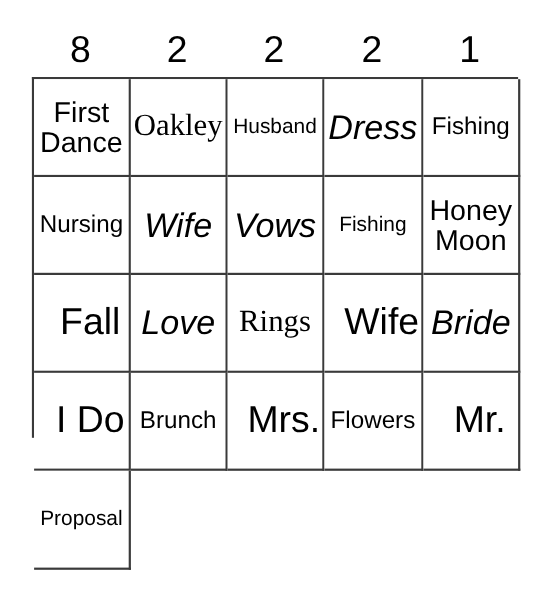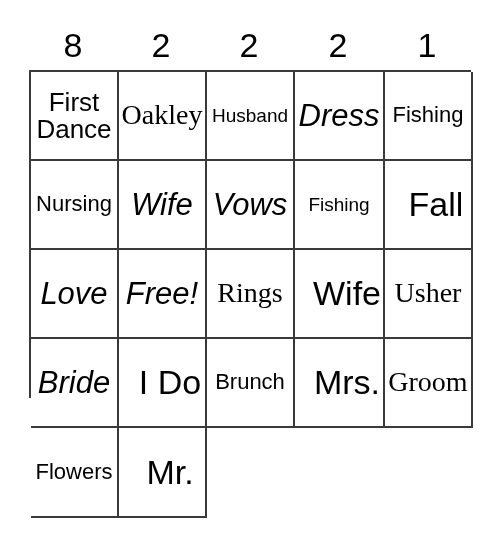--- a/index.html
+++ b/index.html
@@ -126,57 +126,55 @@
       </div>
     <div class="cell">
         <span class="cell-text fs-lg">Wife</span>
       </div>
     <div class="cell">
         <span class="cell-text fs-lg">Vows</span>
       </div>
     <div class="cell">
         <span class="cell-text fs-xs">Fishing</span>
       </div>
+    <div class="cell">
+        <span class="cell-text fs-wrap">Honey
+Moon</span>
+      </div>
 
     <div class="cell">
         <span class="cell-text fs-xl">Fall</span>
       </div>
     <div class="cell">
         <span class="cell-text fs-lg">Love</span>
       </div>
     <div class="cell">
-        <span class="cell-text fs-lg">Free!</span>
-      </div>
-    <div class="cell">
         <span class="cell-text fs-md">Rings</span>
       </div>
 
     <div class="cell">
         <span class="cell-text fs-xl">Wife</span>
-      </div>
-    <div class="cell">
-        <span class="cell-text fs-md">Usher</span>
       </div>
     <div class="cell">
         <span class="cell-text fs-lg">Bride</span>
       </div>
     <div class="cell">
         <span class="cell-text fs-xl">I Do</span>
       </div>
     <div class="cell">
         <span class="cell-text fs-sm">Brunch</span>
       </div>
 
     <div class="cell">
         <span class="cell-text fs-xl">Mrs.</span>
       </div>
     <div class="cell">
-        <span class="cell-text fs-md">Groom</span>
-      </div>
-    <div class="cell">
         <span class="cell-text fs-sm">Flowers</span>
       </div>
     <div class="cell">
         <span class="cell-text fs-xl">Mr.</span>
+      </div>
+    <div class="cell">
+        <span class="cell-text fs-xs">Proposal</span>
       </div>
 
   </div>
 </div>
 
 </body></html>

